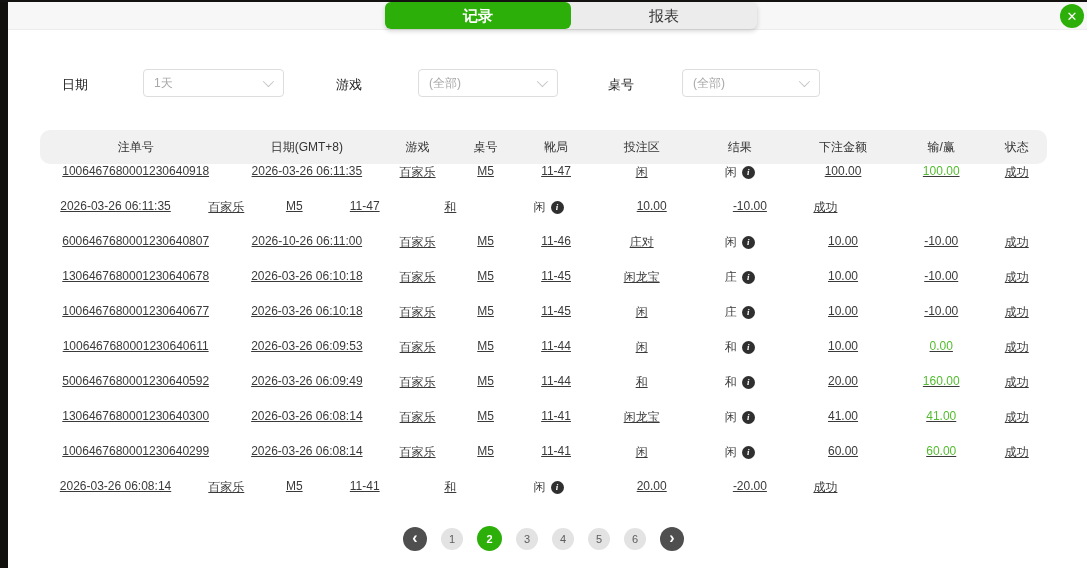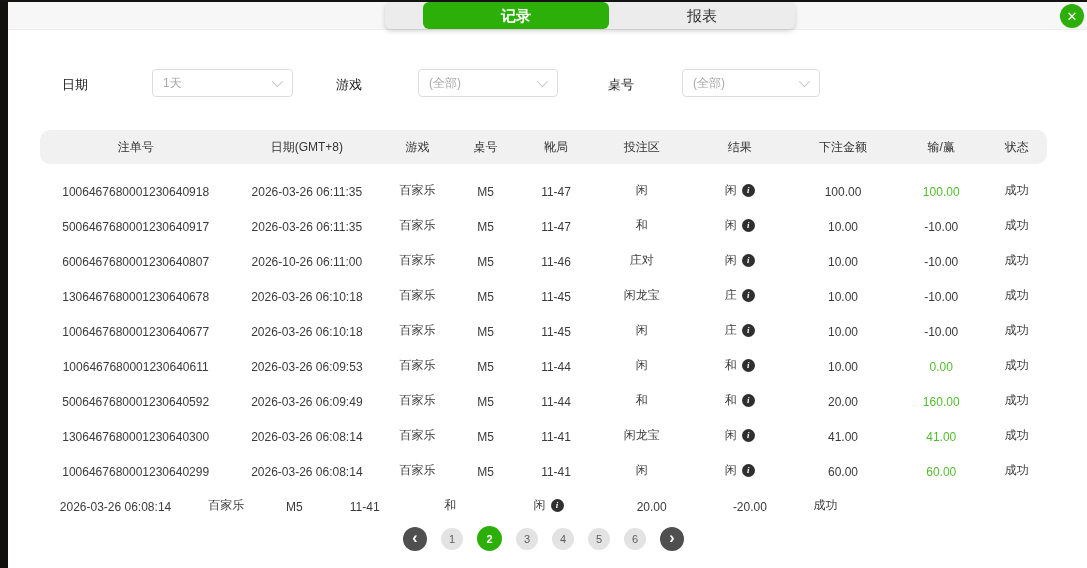--- a/index.html
+++ b/index.html
@@ -10,38 +10,38 @@
     color:#3a3a3a;
   }
   
   .edge-left { position:absolute; left:0; top:0; width:8px; height:568px; background:#12100d; z-index:5; }
   .edge-top { position:absolute; left:0; top:0; width:1087px; height:2px; background:#151311; z-index:6; }
 
   
   .topbar { position:absolute; left:0; top:0; width:1087px; height:30px; background:#f7f7f7; border-bottom:1px solid #ededed; z-index:2; }
   .tab-group { position:absolute; left:385px; top:2px; display:flex; height:27px; border-radius:6px; background:#ececec; box-shadow:0 2px 5px rgba(0,0,0,0.18); z-index:3; }
   .tab { width:186px; height:27px; line-height:27px; text-align:center; font-size:15px; color:#333; cursor:pointer; }
-  .tab.active { background:#2daf0a; color:#fff; border-radius:6px; font-weight:bold;margin-left:38px; }
+  .tab.active { background:#2daf0a; color:#fff; border-radius:6px; font-weight:bold; }
   .close-btn { position:absolute; right:3px; top:4px; width:24px; height:24px; border-radius:50%; background:#2daf0a; color:#fff; display:flex; align-items:center; justify-content:center; font-size:13px; font-weight:bold; cursor:pointer; z-index:4; }
 
   
   .filters { position:absolute; left:0; top:68px; width:1087px; height:30px;text-align:center; }
   .f-label { position:absolute; top:8px; font-size:13px; color:#222; }
   .f-label.l1 { left:62px; } .f-label.l2 { left:336px; } .f-label.l3 { left:608px; }
   .select { position:absolute; top:1px; height:28px; border:1px solid #ddd; border-radius:4px; background:#fff;
             display:flex; align-items:center; justify-content:space-between; padding:0 12px 0 10px; cursor:pointer; }
-  .select.s1 { left:152px; width:141px; } .select.s2 { left:418px; width:140px; } .select.s3 { left:682px; width:138px; }
+  .select.s1 { left:143px; width:141px; } .select.s2 { left:418px; width:140px; } .select.s3 { left:682px; width:138px; }
   .select .val { font-size:12px; color:#a8a8a8; }
   .chev { width:8px; height:8px; border-right:1.5px solid #c6c6c6; border-bottom:1.5px solid #c6c6c6; transform:rotate(45deg) translateY(-2px); }
 
   
   .table { position:absolute; left:40px; top:130px; width:1007px; }
   .thead { display:flex; align-items:center; height:34px; background:#f1f1f1; border-radius:10px; }
   .thead .cell { color:#333; }
-  .trow { display:flex; align-items:flex-end; height:35px; background:#fff; }
+  .trow { display:flex; align-items:flex-start; height:35px; background:#fff;text-decoration:underline; }
   .cell { font-size:12px; text-align:center; color:#3a3a3a; white-space:nowrap; overflow:hidden; }
   .c1{width:19%;} .c2{width:15%;} .c3{width:7%;} .c4{width:6.5%;} .c5{width:7.5%;}
   .c6{width:9.5%;} .c7{width:10%;} .c8{width:10.5%;} .c9{width:9%;} .c10{width:6%;}
   .result-wrap { display:inline-flex; align-items:center; gap:5px; justify-content:center; }
   .info-i { display:inline-block; width:13px; height:13px; border-radius:50%; background:#2f2f2f; color:#fff;
             font-size:9px; line-height:13px; text-align:center; font-style:italic; font-weight:bold;
             font-family:"Liberation Serif",serif; cursor:pointer; }
   .win-green { color:#53bd2f; }
   .win-dark { color:#3a3a3a; }
 
@@ -111,21 +111,20 @@
         <span>闲</span>
         <span class="info-i">i</span>
       </span>
     </div>
     <div class="cell c8">100.00</div>
     <div class="cell c9 win-green">100.00</div>
     <div class="cell c10">成功</div>
   </div>
 
   <div class="trow">
-    <div class="cell c1">5006467680001230640917</div>
     <div class="cell c2">2026-03-26 06:11:35</div>
     <div class="cell c3">百家乐</div>
     <div class="cell c4">M5</div>
     <div class="cell c5">11-47</div>
     <div class="cell c6">和</div>
     <div class="cell c7">
       <span class="result-wrap">
         <span>闲</span>
         <span class="info-i">i</span>
       </span>

